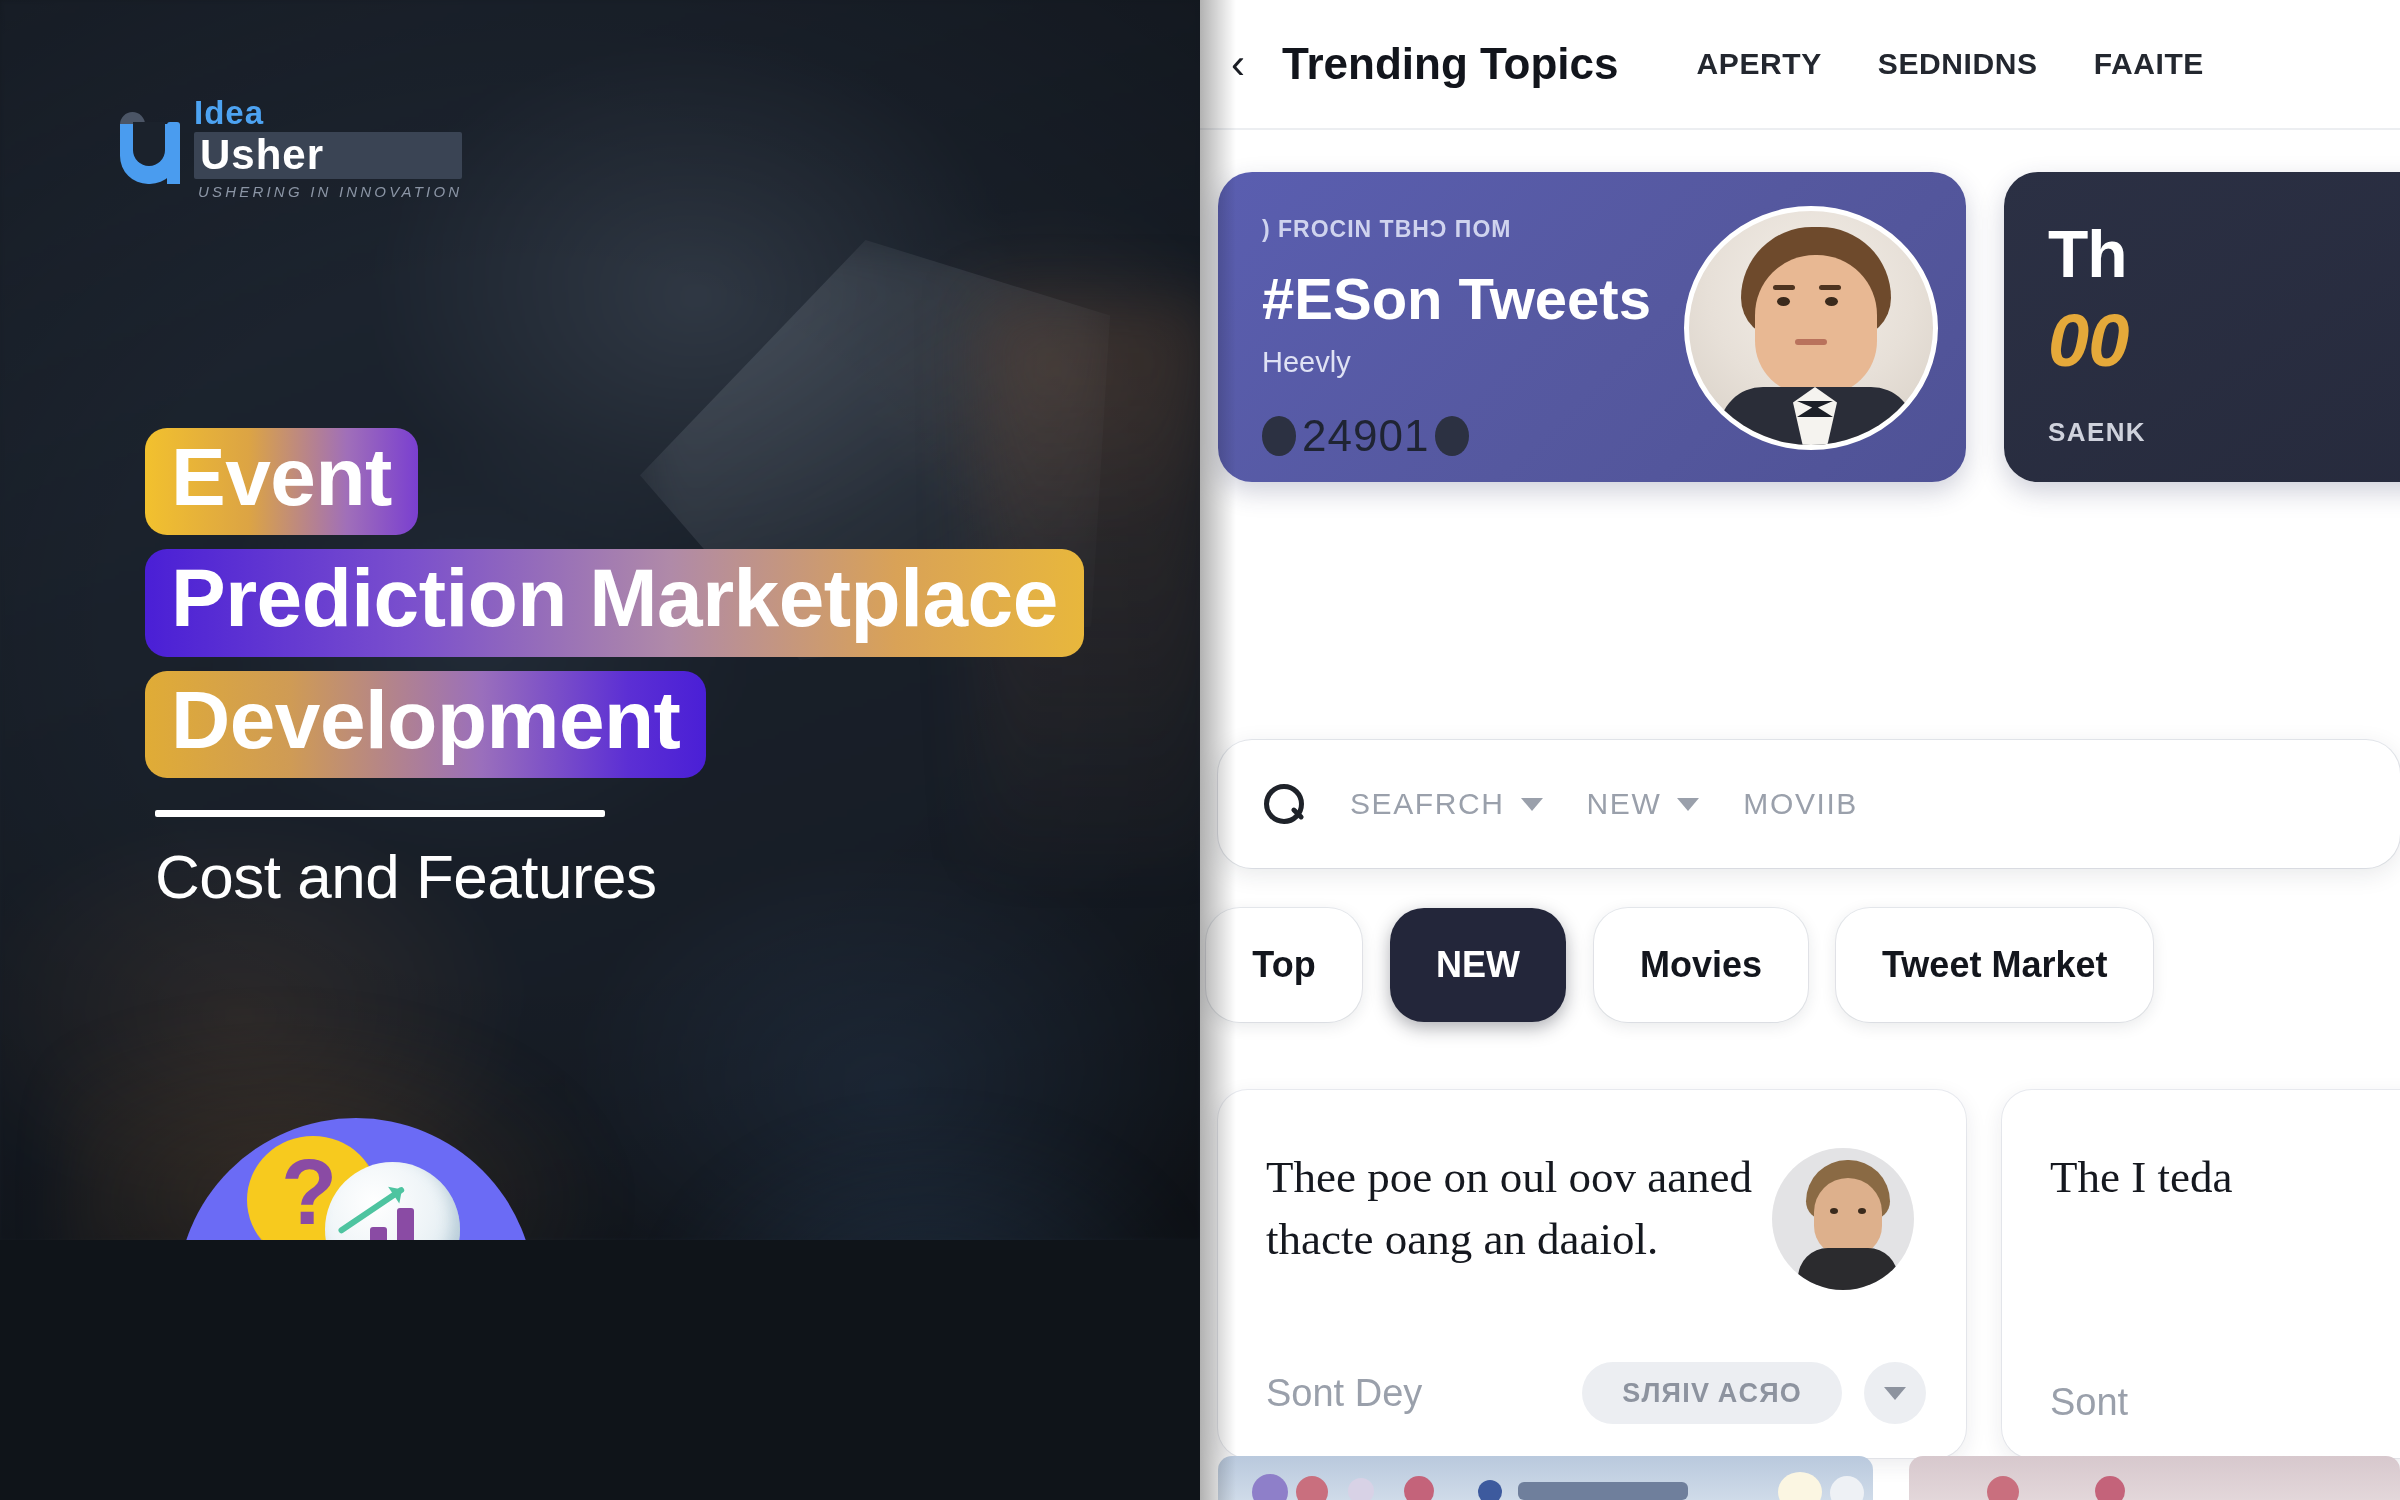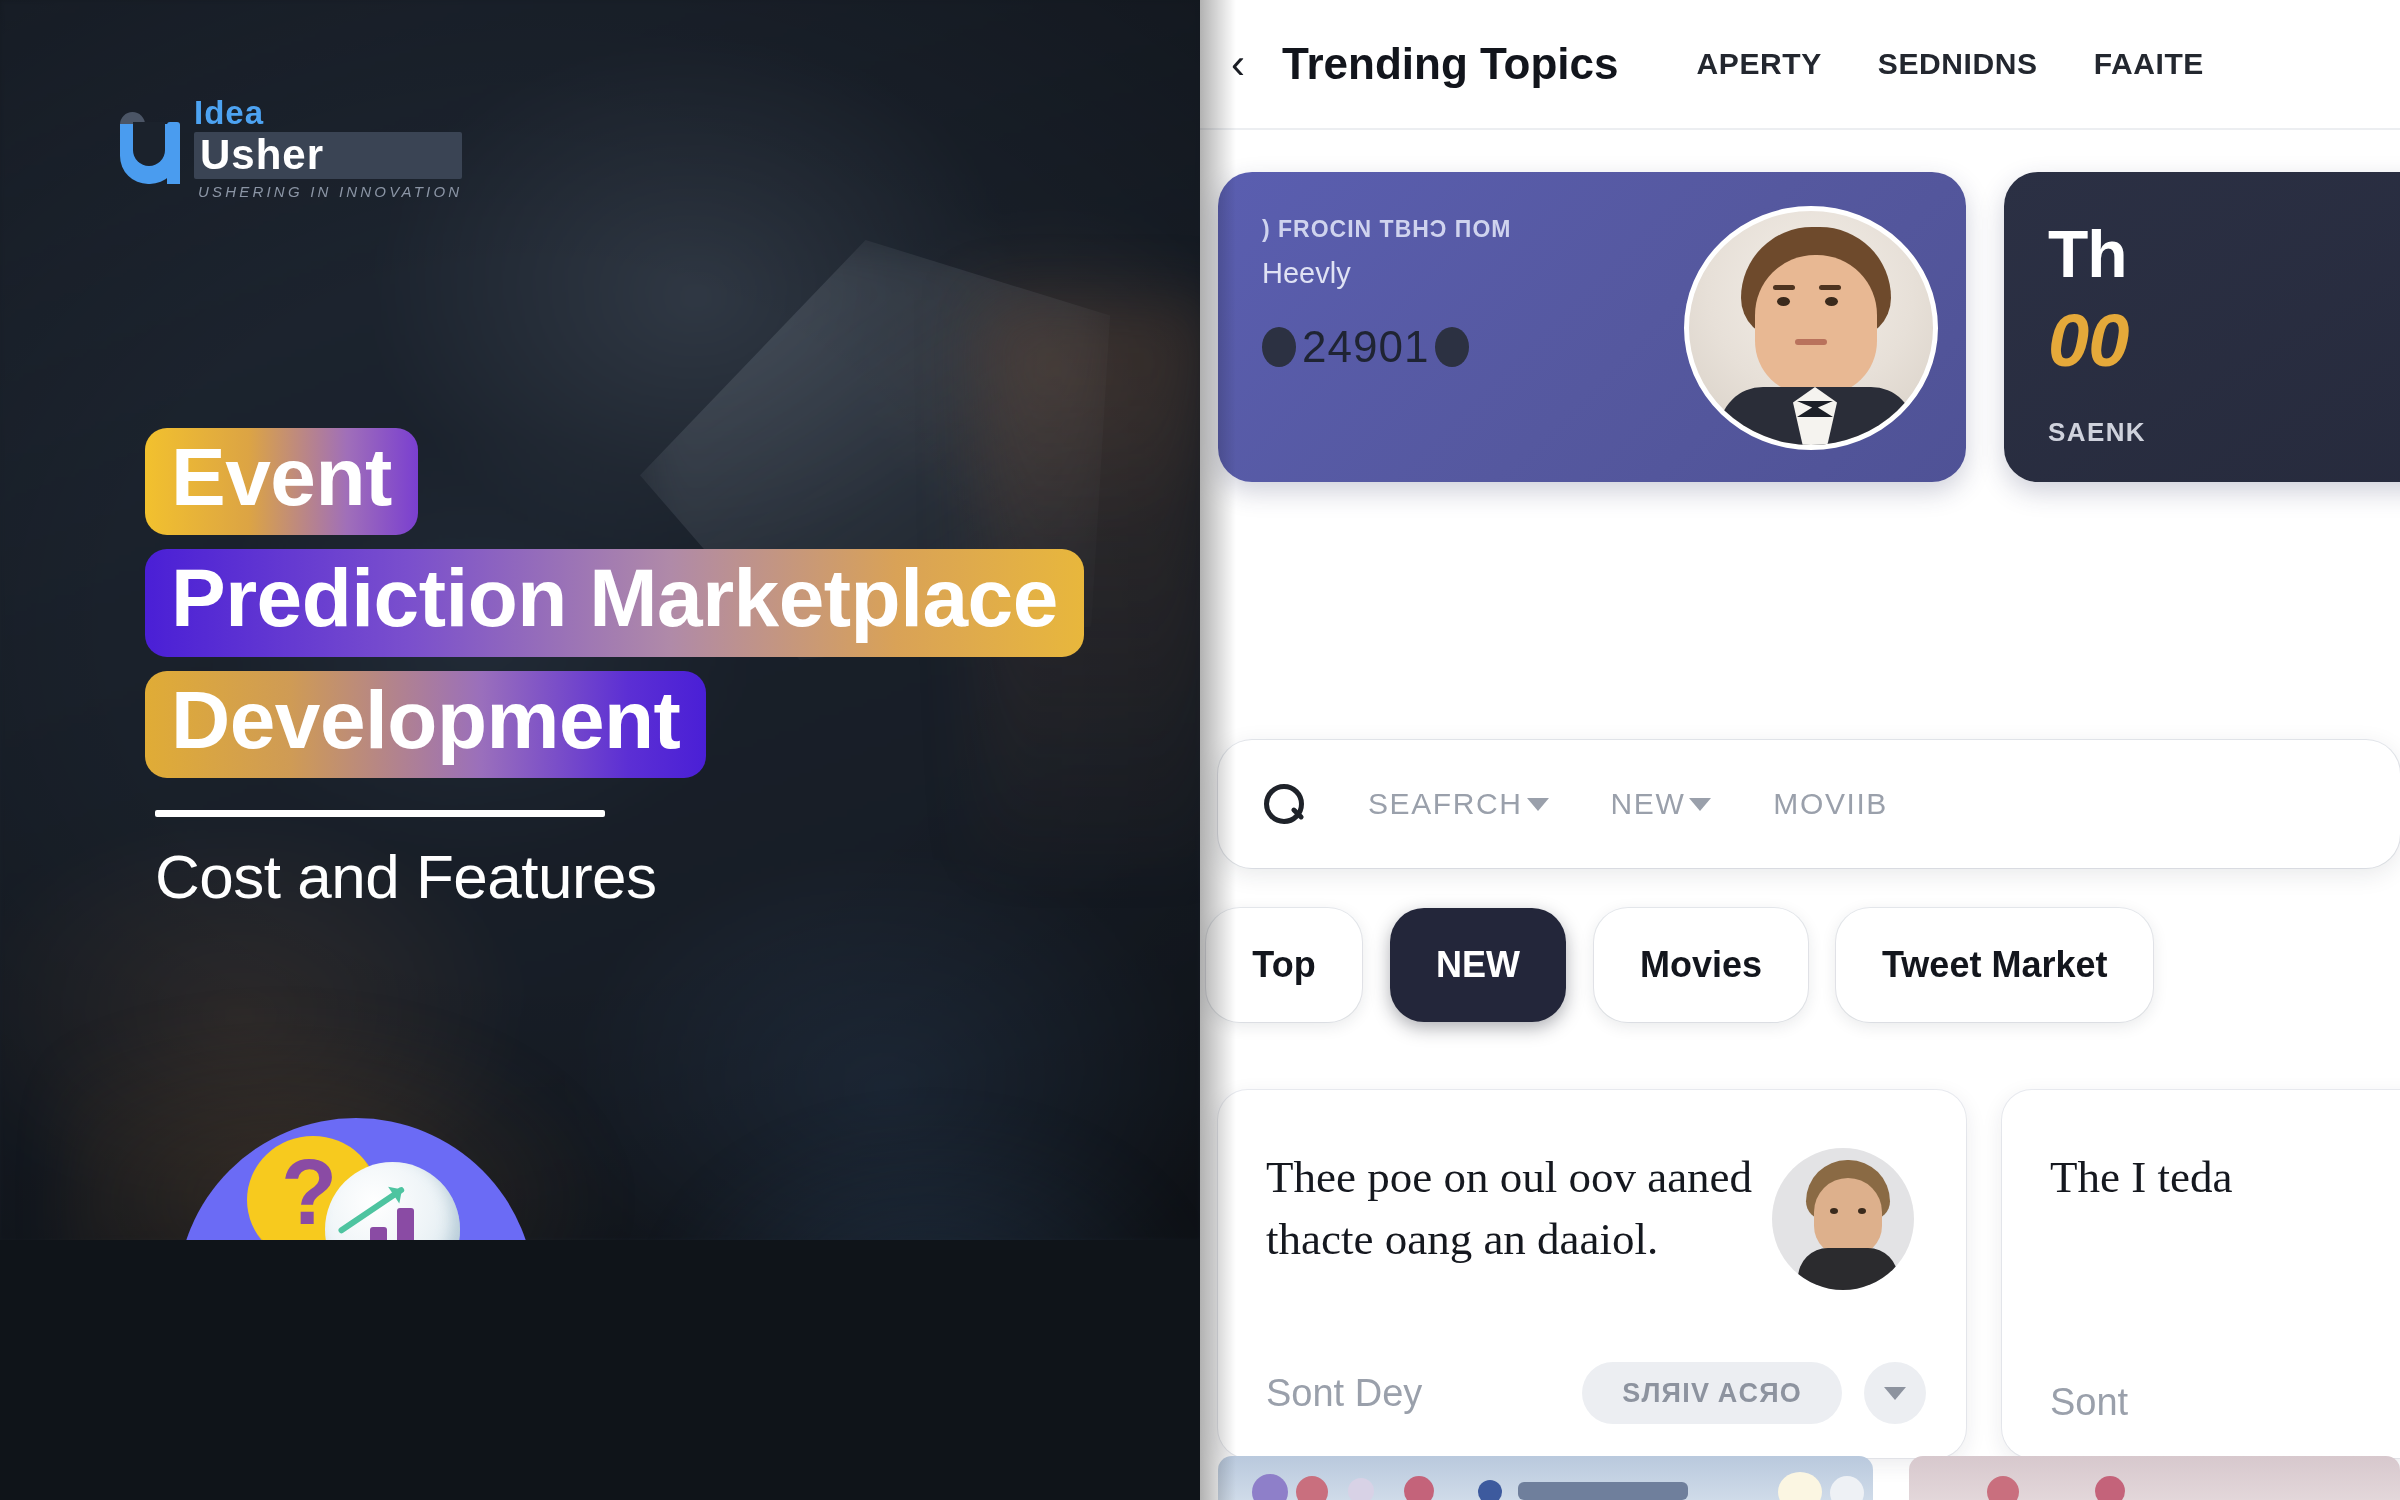--- a/index.html
+++ b/index.html
@@ -398,22 +398,22 @@
   .search-icon::before {
     content: ""; position: absolute; left: 2px; top: 2px;
     width: 30px; height: 30px; border: 5px solid #1e2229; border-radius: 50%;
   }
   .search-icon::after {
     content: ""; position: absolute; left: 28px; top: 29px;
     width: 15px; height: 5px; background: #1e2229; border-radius: 3px;
     transform: rotate(44deg);
   }
   .sb-item {
-    display: flex; align-items: center; gap: 4px;
-    margin-left: 62px;
+    display: flex; align-items: center; gap: 16px;
+    margin-left: 44px;
   }
   .sb-label {
     font-size: 30px; font-weight: 500; letter-spacing: 1.6px;
     color: #9aa0ab; white-space: nowrap;
   }
   .chev {
     width: 0; height: 0;
     border-left: 11px solid transparent;
     border-right: 11px solid transparent;
     border-top: 13px solid #9aa0ab;
@@ -599,20 +599,21 @@
         <span class="hdr-tab">APERTY</span>
         <span class="hdr-tab">SEDNIDNS</span>
         <span class="hdr-tab">FAAITE</span>
       </nav>
     </header>
 
     <div class="trend-row">
 
       <div class="trend-card">
         <div class="tc-eyebrow">) FROCIN TBHƆ ПOM</div>
+        <div class="tc-title">#ESon Tweets</div>
         <div class="tc-sub">Heevly</div>
         <div class="tc-stat">
           <span class="tc-dot"></span>
           <span class="tc-stat-num">24901</span>
           <span class="tc-dot"></span>
         </div>
         <div class="tc-avatar">
           <span class="av-hair"></span>
           <span class="av-face"></span>
           <span class="av-brow l"></span>

